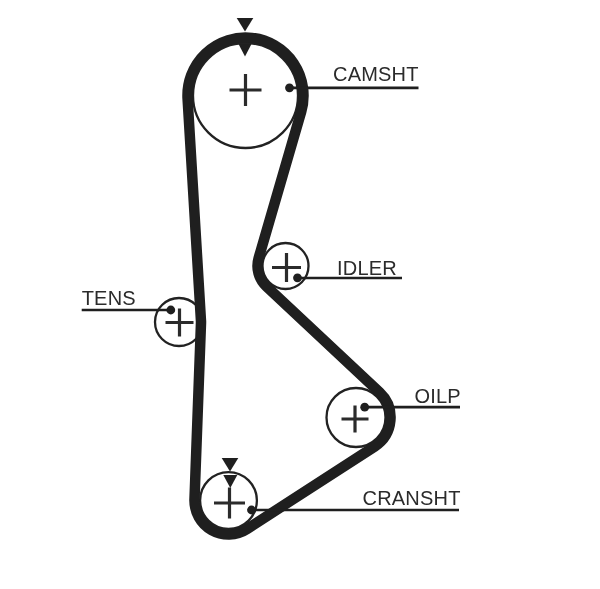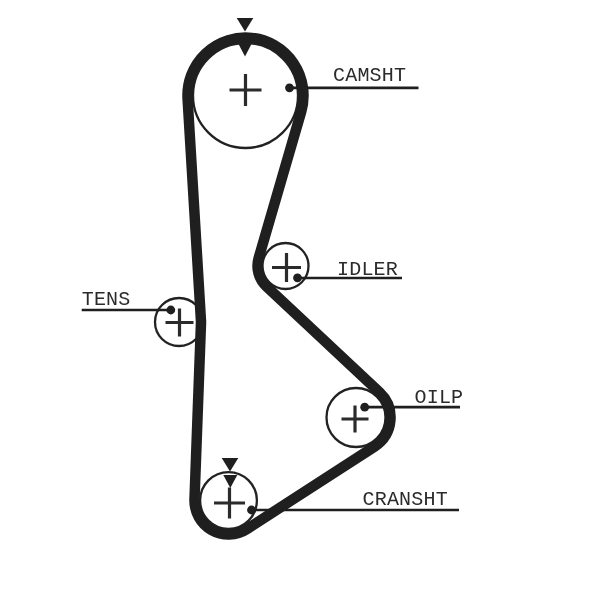--- a/index.html
+++ b/index.html
@@ -6,21 +6,21 @@
     margin: 0;
     padding: 0;
     background: #ffffff;
   }
   .stage {
     position: relative;
     width: 584px;
     height: 589px;
     background: #ffffff;
     overflow: hidden;
-    font-family: Liberation Mono, monospace;
+    font-family: Liberation Sans, sans-serif;
   }
   svg { display: block; }
   .pulley {
     fill: #ffffff;
     stroke: #222222;
     stroke-width: 2.3;
   }
   .belt {
     fill: none;
     stroke: #1f1f1f;

